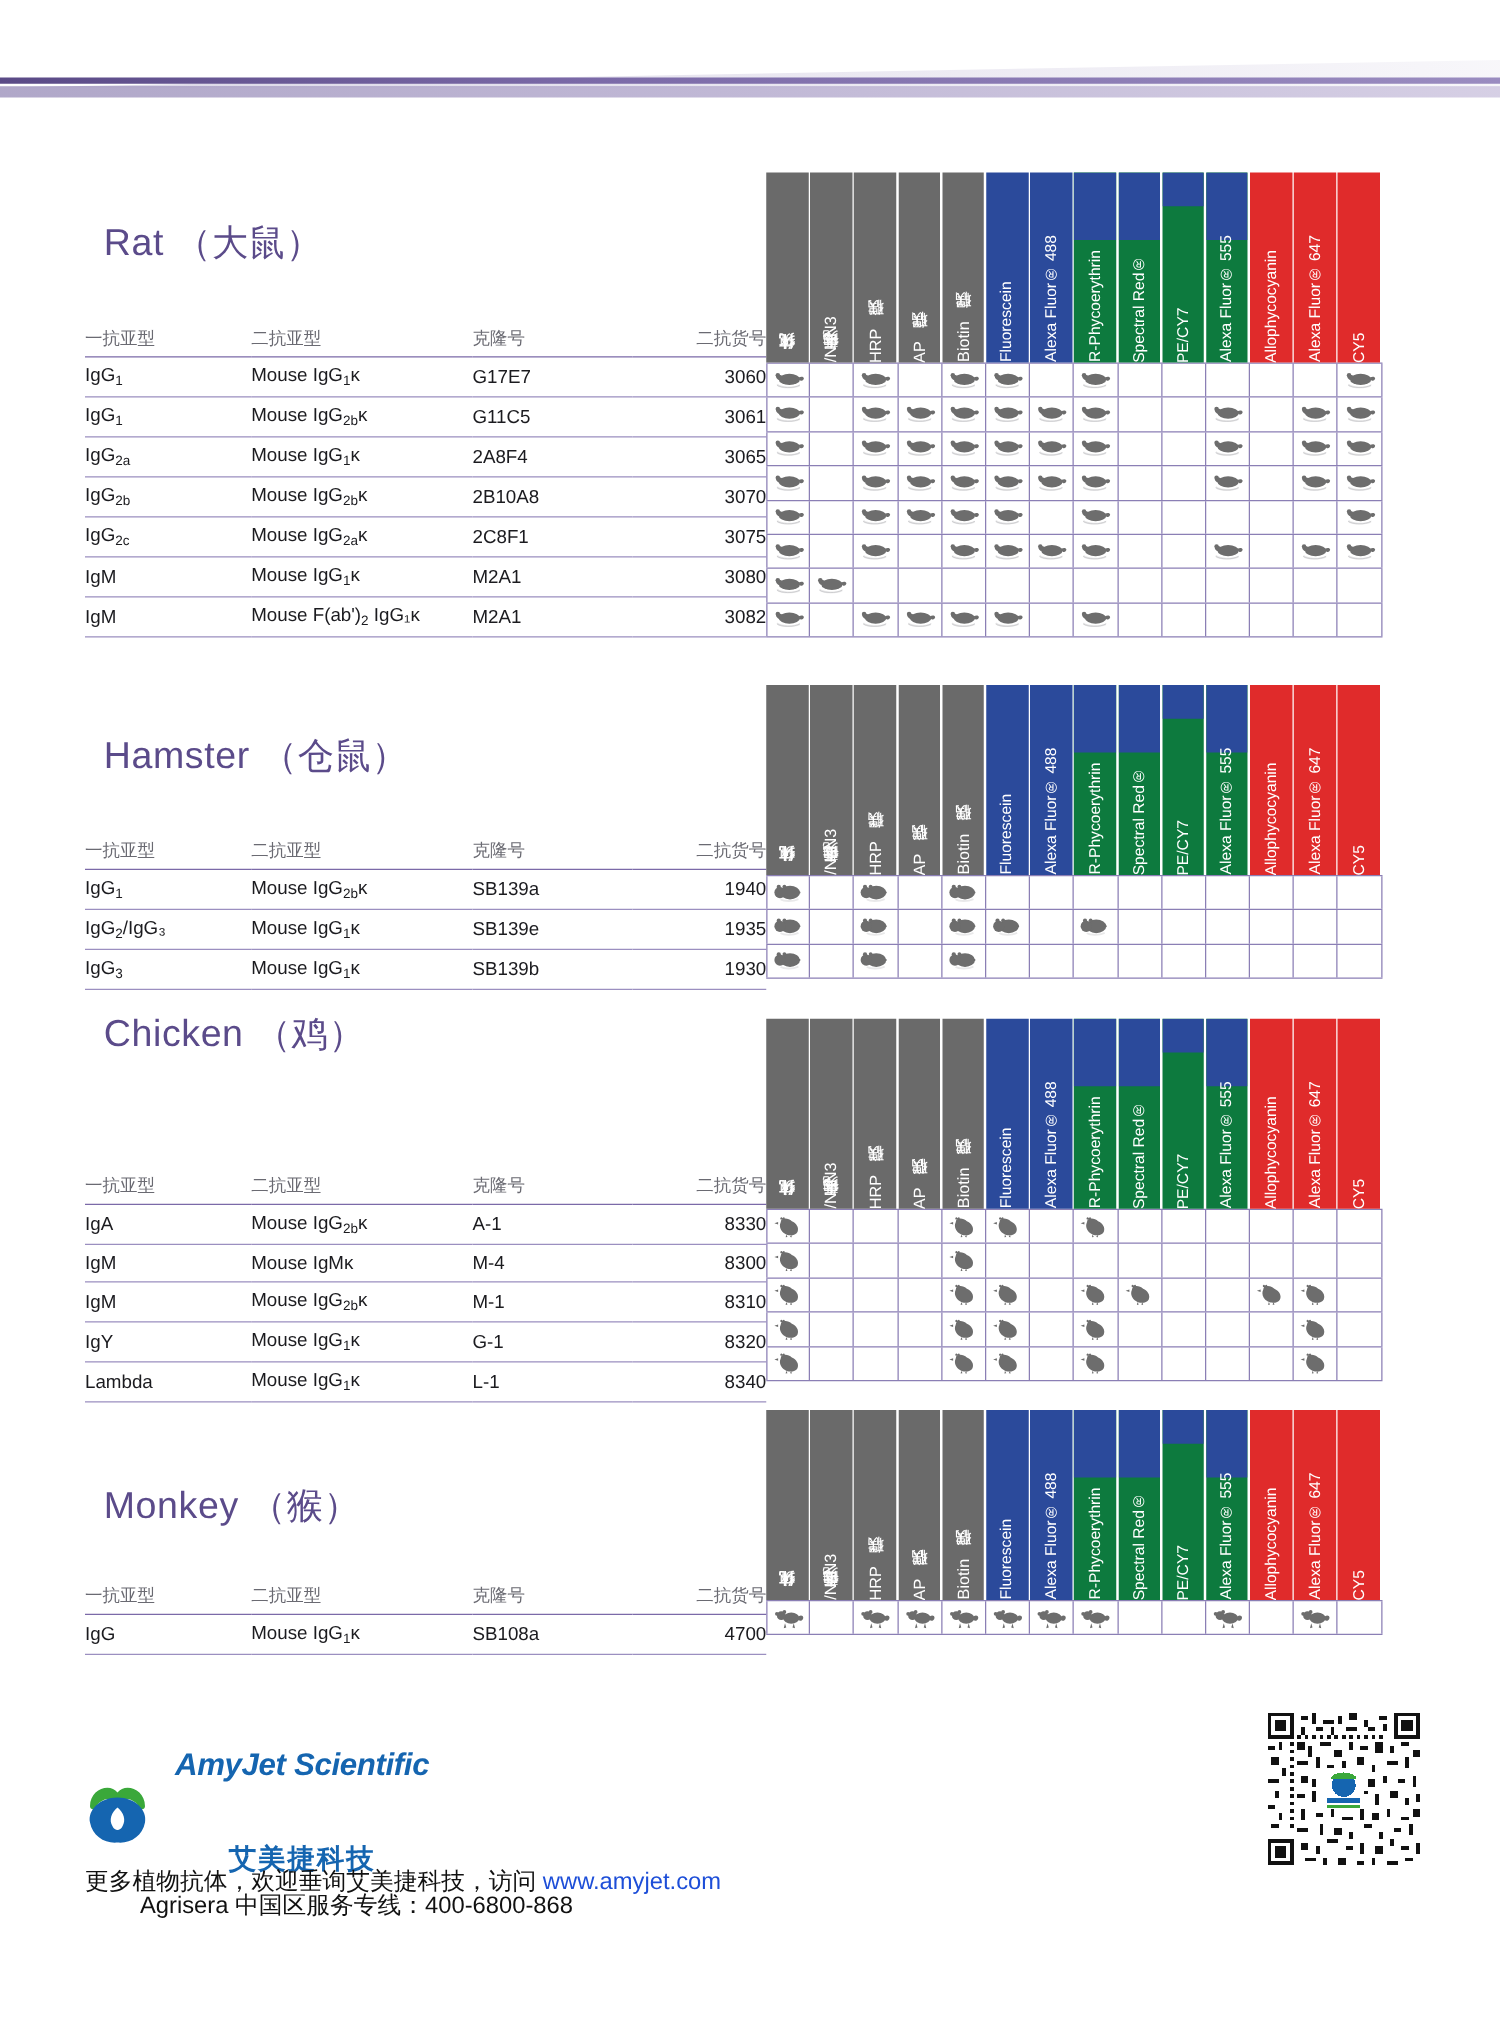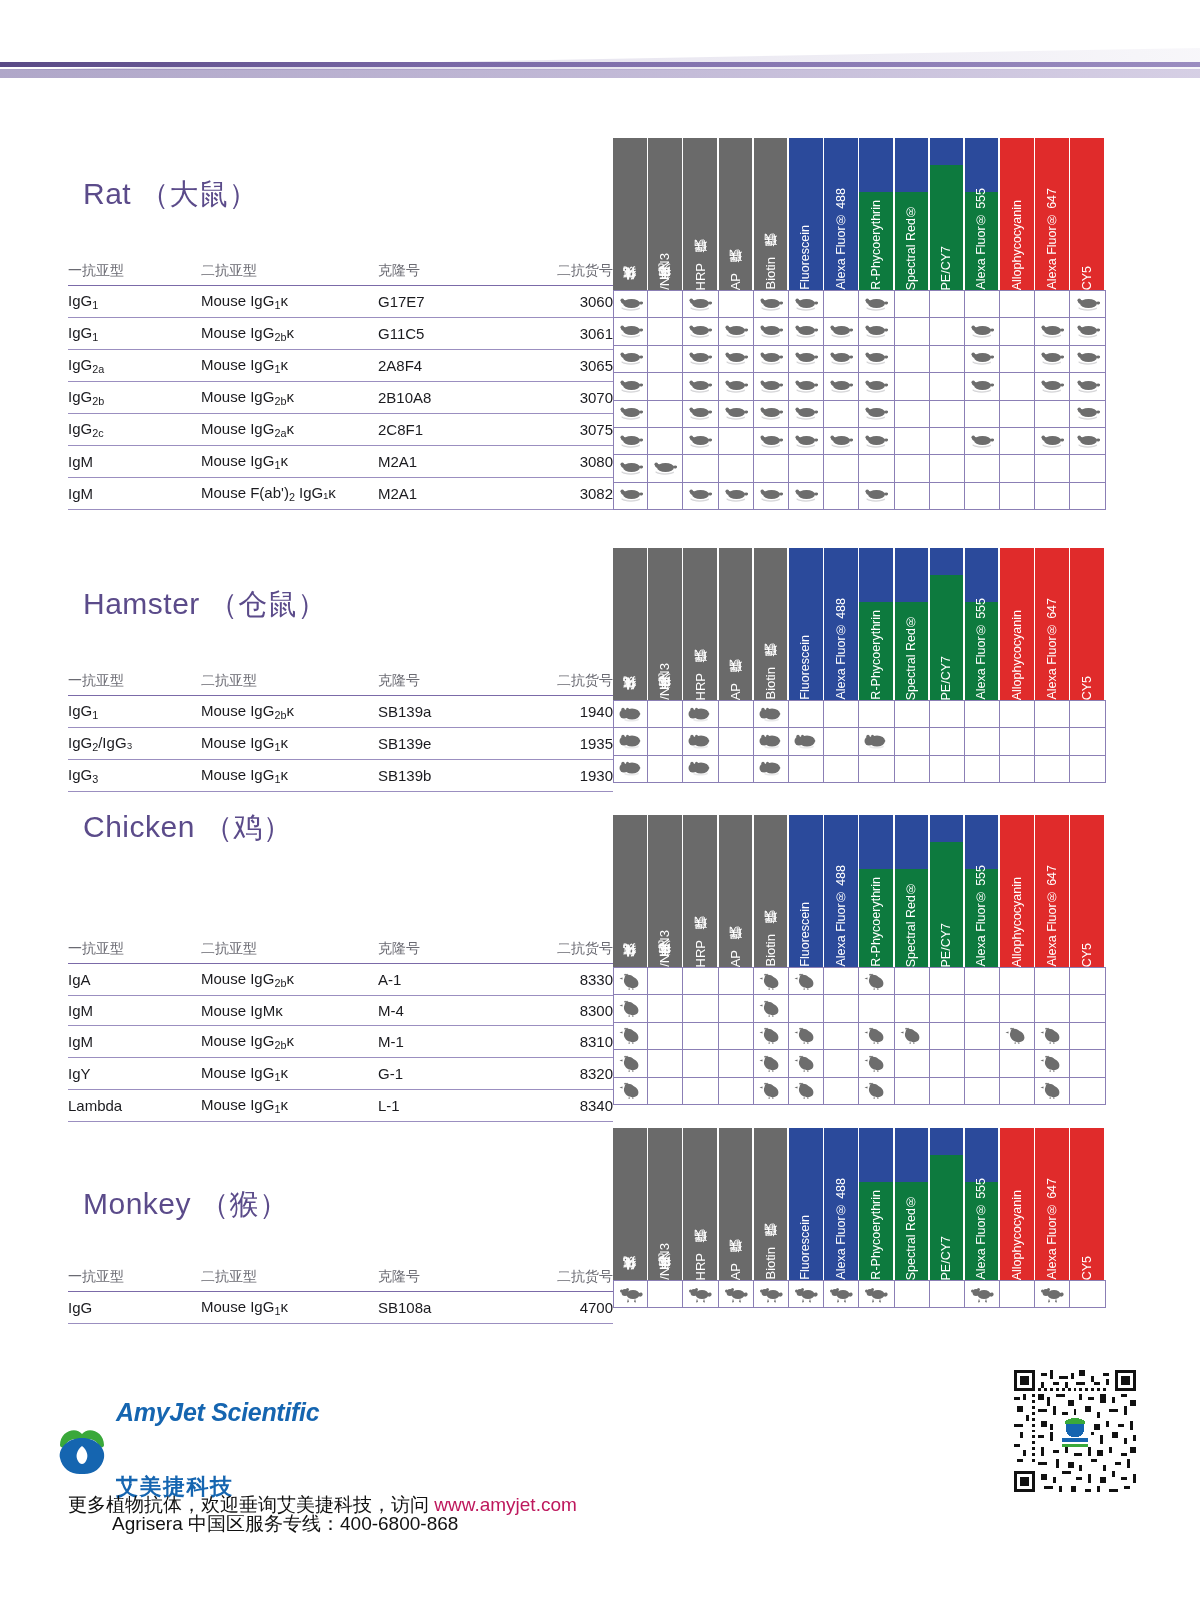--- a/index.html
+++ b/index.html
@@ -82,29 +82,29 @@
     display:flex; align-items:center; justify-content:center;
   }
   .mcell:first-child { border-left:1.1px solid #8b7fb5; }
   .mrow.firstrow { border-top:none; }
 
   .glyph { width:26px; height:17px; display:block; }
   .glyph svg { display:block; }
 
   
   .footer { position:absolute; left:0; width:1200px; }
-  .logo-wrap { position:absolute; left:56px; top:0; display:flex; align-items:center; gap:8px; }
+  .logo-wrap { position:absolute; left:68px; top:0; display:flex; align-items:center; gap:20px;text-align:center; }
   .logo-mark { width:52px; height:50px; position:relative; }
   .logo-text-en { font-style:italic; font-weight:bold; font-size:25px; color:#1565b0; letter-spacing:-.3px; line-height:1; }
   .logo-text-cn { font-weight:bold; font-size:22px; color:#1565b0; letter-spacing:1.5px; line-height:1.25;margin-top:48px; }
 
   .qr { position:absolute; right:64px; top:-30px; width:122px; height:122px; }
 
   .foot-line { position:absolute; left:68px; font-size:19px; color:#111; white-space:nowrap; }
-  .foot-line a, .foot-line .url { color:#be185d; text-decoration:none; }
+  .foot-line a, .foot-line .url { color:#1d4ed8; text-decoration:none; }
 </style>
 </head>
 <body>
 
 <div class="topbar">
   <div class="band1"></div>
   <div class="swoosh"></div>
   <div class="band2"></div>
   <div class="band3"></div>
 </div>

